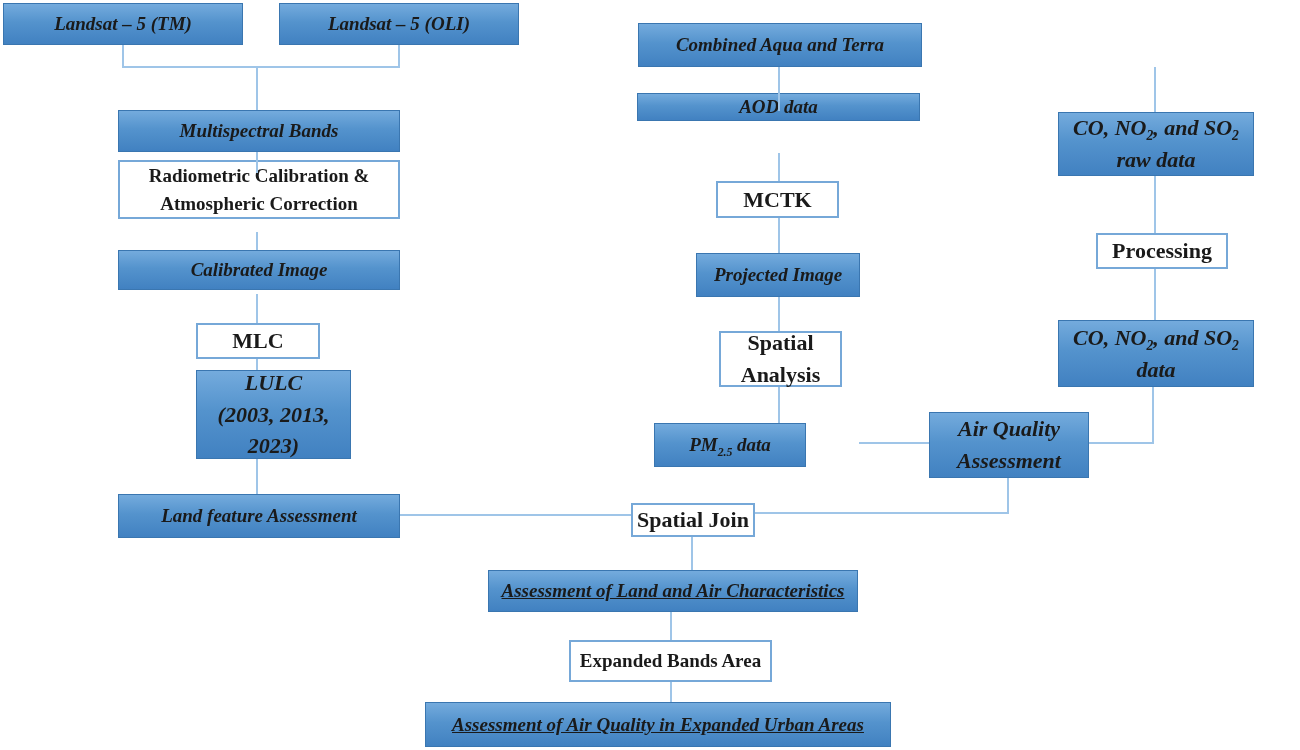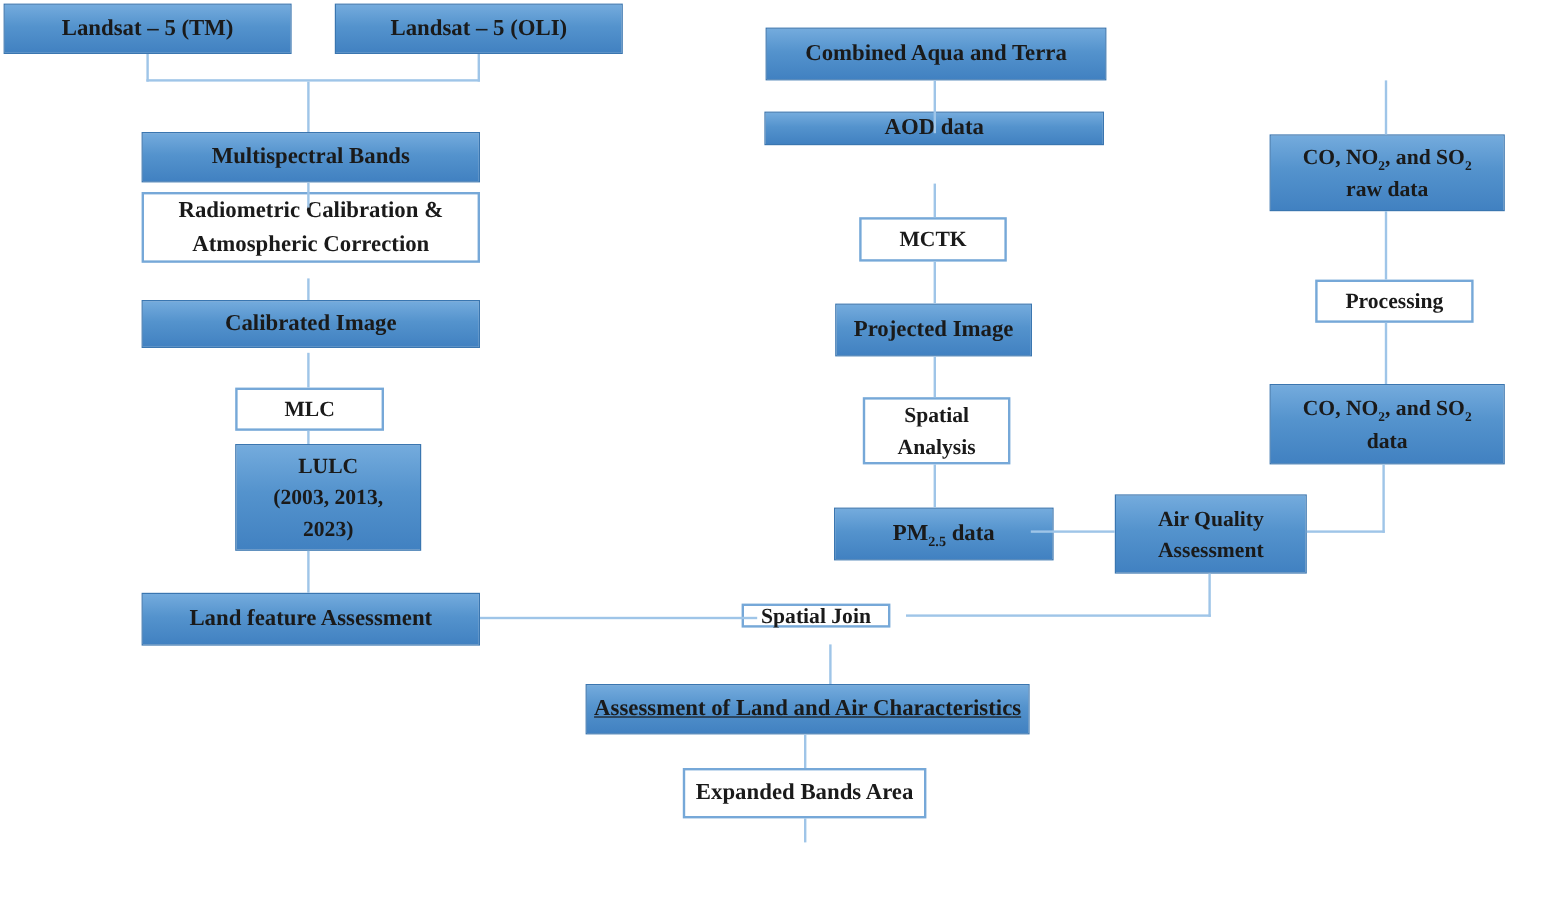--- a/index.html
+++ b/index.html
@@ -19,26 +19,27 @@
     justify-content:center;
     text-align:center;
     font-weight:700;
     font-size:19px;
     line-height:1.45;
     box-sizing:border-box;
   }
   .node.blue{
     background:linear-gradient(180deg,#74abdd 0%,#5493cd 45%,#4181c1 100%);
     border:1px solid #3a76b0;
+    font-style:italic;
   }
   .node.white{
     background:#ffffff;
     border:2px solid #76a8d8;
   }
-  .node.sm{font-size:18px;}
+  .node.sm{font-size:22px;}
   .node.u .ln, .node.u span{text-decoration:underline;}
   .ln{display:block;}
   sub{font-size:0.62em;line-height:0;}
   .line{
     position:absolute;
     background:#9fc5e8;
   }
 </style>
 </head>
 <body>
@@ -95,21 +96,21 @@
 
   <div class="node blue" style="left:696px;top:253px;width:164px;height:44px">
     <span class="ln">Projected Image</span>
   </div>
 
   <div class="node white sm" style="left:719px;top:331px;width:123px;height:56px">
     <span class="ln">Spatial</span>
     <span class="ln">Analysis</span>
   </div>
 
-  <div class="node blue" style="left:695px;top:423px;width:183px;height:44px">
+  <div class="node blue" style="left:654px;top:423px;width:152px;height:44px">
     <span class="ln"><span>PM</span><sub>2.5</sub><span> data</span></span>
   </div>
 
   <div class="node blue sm" style="left:929px;top:412px;width:160px;height:66px">
     <span class="ln">Air Quality</span>
     <span class="ln">Assessment</span>
   </div>
 
   <div class="node blue sm" style="left:1058px;top:112px;width:196px;height:64px">
     <span class="ln"><span>CO, NO</span><sub>2</sub><span>, and SO</span><sub>2</sub></span>
@@ -118,32 +119,35 @@
 
   <div class="node white sm" style="left:1096px;top:233px;width:132px;height:36px">
     <span class="ln">Processing</span>
   </div>
 
   <div class="node blue sm" style="left:1058px;top:320px;width:196px;height:67px">
     <span class="ln"><span>CO, NO</span><sub>2</sub><span>, and SO</span><sub>2</sub></span>
     <span class="ln">data</span>
   </div>
 
-  <div class="node white sm" style="left:618px;top:503px;width:124px;height:20px">
+  <div class="node white sm" style="left:631px;top:503px;width:124px;height:34px">
     <span class="ln">Spatial Join</span>
   </div>
 
   <div class="node blue u" style="left:488px;top:570px;width:370px;height:42px">
     <span class="ln">Assessment of Land and Air Characteristics</span>
   </div>
 
   <div class="node white" style="left:569px;top:640px;width:203px;height:42px">
     <span class="ln">Expanded Bands Area</span>
   </div>
 
+  <div class="node blue u" style="left:425px;top:702px;width:466px;height:45px">
+    <span class="ln">Assessment of Air Quality in Expanded Urban Areas</span>
+  </div>
 
   <div class="line" style="left:122px;top:45px;width:2px;height:23px"></div>
   <div class="line" style="left:398px;top:45px;width:2px;height:23px"></div>
   <div class="line" style="left:122px;top:66px;width:278px;height:2px"></div>
   <div class="line" style="left:256px;top:68px;width:2px;height:42px"></div>
   <div class="line" style="left:256px;top:152px;width:2px;height:21px"></div>
   <div class="line" style="left:256px;top:232px;width:2px;height:18px"></div>
   <div class="line" style="left:256px;top:294px;width:2px;height:29px"></div>
   <div class="line" style="left:256px;top:359px;width:2px;height:11px"></div>
   <div class="line" style="left:256px;top:459px;width:2px;height:35px"></div>

